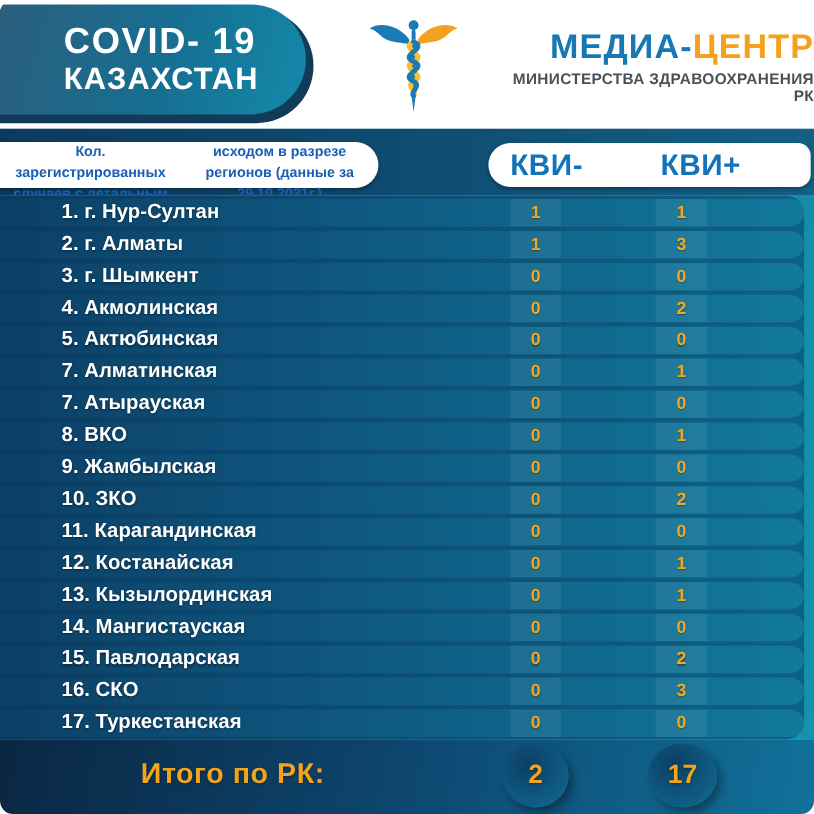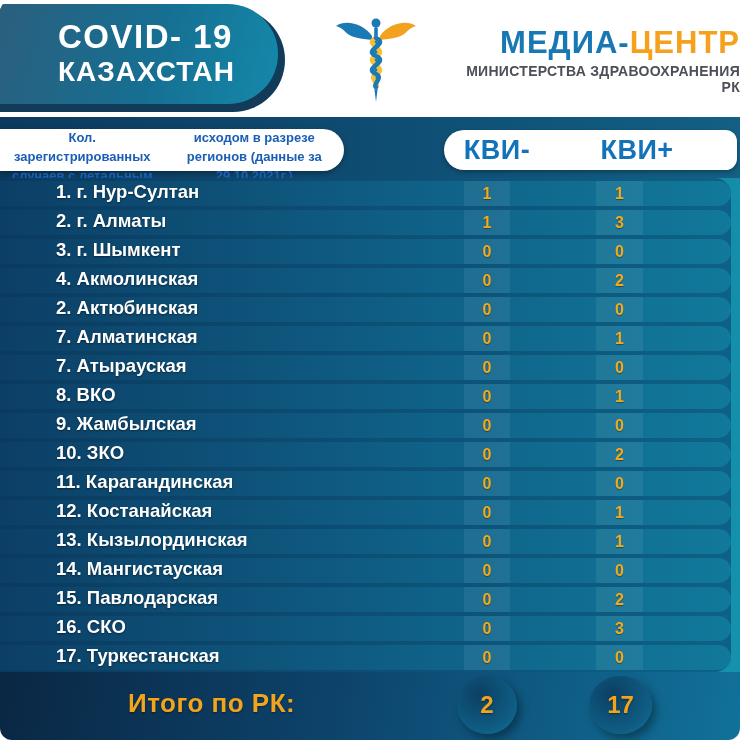--- a/index.html
+++ b/index.html
@@ -132,21 +132,21 @@
       <div class="cell cell-plus">0</div>
     </div>
 
     <div class="row">
       <div class="row-name">4. Акмолинская</div>
       <div class="cell cell-minus">0</div>
       <div class="cell cell-plus">2</div>
     </div>
 
     <div class="row">
-      <div class="row-name">2. Актюбинская</div>
+      <div class="row-name">5. Актюбинская</div>
       <div class="cell cell-minus">0</div>
       <div class="cell cell-plus">0</div>
     </div>
 
     <div class="row">
       <div class="row-name">7. Алматинская</div>
       <div class="cell cell-minus">0</div>
       <div class="cell cell-plus">1</div>
     </div>
 

